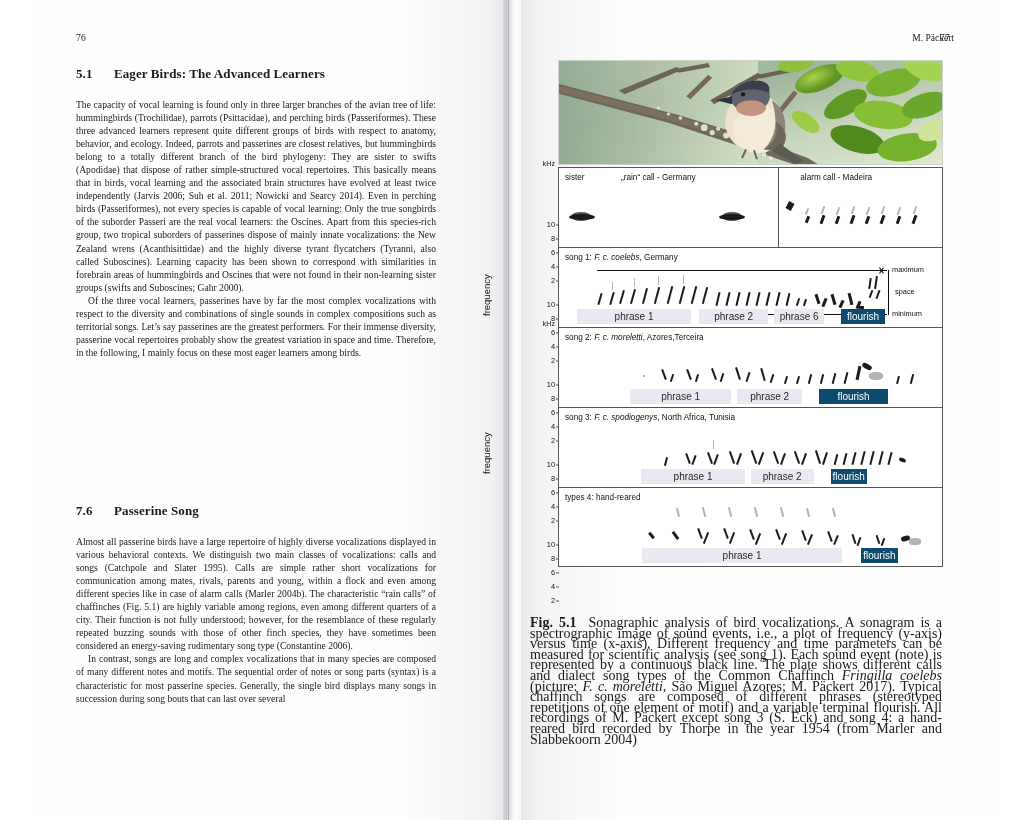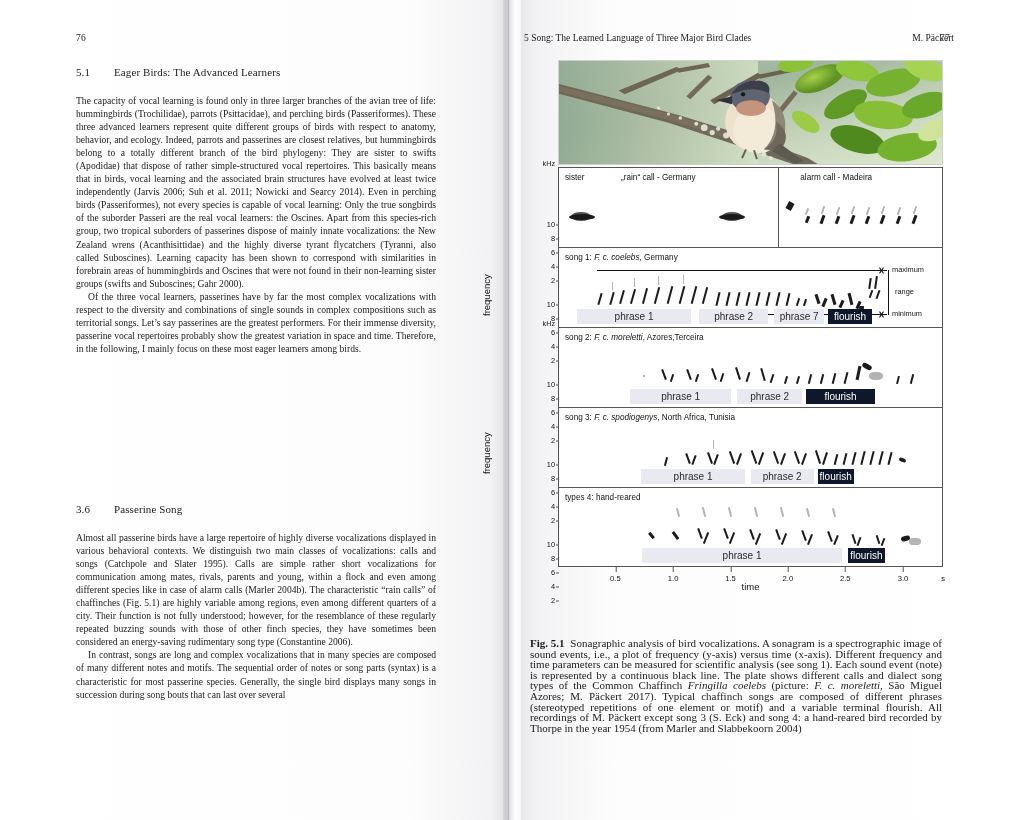--- a/index.html
+++ b/index.html
@@ -45,21 +45,21 @@
     font-size:9.5px;letter-spacing:.2px;
   }
   .folio.left{left:76px;}
   .running-head{
     position:absolute;top:33px;
     font-size:9.5px;
   }
   .rh-left{right:70px;left:auto;width:360px;text-align:right;}
   h2.sec{
     font-family:"Liberation Serif", serif;
-    font-weight:normal;font-size:11px;
+    font-weight:bold;font-size:13px;
     margin:0 0 16px 0;
     letter-spacing:.1px;
   }
   h2.sec .num{display:inline-block;width:38px;}
   p.body{
     margin:0;
     font-size:9.6px;
     line-height:13.05px;
     text-align:justify;
     text-indent:0;
@@ -150,21 +150,21 @@
   
   .bar{
     position:absolute;bottom:3px;height:15px;
     font-family:"Liberation Sans", sans-serif;
     font-size:10px;
     display:flex;align-items:center;justify-content:center;
     box-sizing:border-box;
     white-space:nowrap;
   }
   .bar.phrase{background:#e9e9f1;color:#2a2a2a;}
-  .bar.flourish{background:#0f172a;color:#ffffff;}
+  .bar.flourish{background:#0c4a6e;color:#ffffff;margin-left:13px;}
 
   
   #xaxis{
     position:relative;width:385px;height:26px;
     font-family:"Liberation Sans", sans-serif;font-size:7.6px;color:#111;
   }
   .xtick{
     position:absolute;top:7px;transform:translateX(-50%);
   }
   .xtick:before{
@@ -182,23 +182,23 @@
     position:absolute;
     font-family:"Liberation Sans", sans-serif;
     font-size:7.4px;color:#111;white-space:nowrap;
   }
   .ann-line{position:absolute;background:#111;}
 
   
   #caption{
     position:absolute;
     left:530px;top:618px;width:412px;
-    font-size:11px;line-height:10.6px;
+    font-size:14px;line-height:10.6px;
     text-align:justify;
-    hyphens:auto;margin-top:20px;-webkit-hyphens:auto;
+    hyphens:auto;-webkit-hyphens:auto;
   }
   #caption b{font-weight:bold;}
   #caption i{font-style:italic;}
 
   .note{position:absolute;background:#1b1b1b;}
   .note.faint{background:#b4b4b4;}
 </style>
 </head>
 <body>
 
@@ -214,27 +214,26 @@
   <div class="textcol" style="top:66px;">
     <h2 class="sec">
       <span class="num">5.1</span><span>Eager Birds: The Advanced Learners</span>
     </h2>
     <p class="body">The capacity of vocal learning is found only in three larger branches of the avian tree of life: hummingbirds (Trochilidae), parrots (Psittacidae), and perching birds (Passeriformes). These three advanced learners represent quite different groups of birds with respect to anatomy, behavior, and ecology. Indeed, parrots and passerines are closest relatives, but hummingbirds belong to a totally different branch of the bird phylogeny: They are sister to swifts (Apodidae) that dispose of rather simple-structured vocal repertoires. This basically means that in birds, vocal learning and the associated brain structures have evolved at least twice independently (Jarvis 2006; Suh et al. 2011; Nowicki and Searcy 2014). Even in perching birds (Passeriformes), not every species is capable of vocal learning: Only the true songbirds of the suborder Passeri are the real vocal learners: the Oscines. Apart from this species-rich group, two tropical suborders of passerines dispose of mainly innate vocalizations: the New Zealand wrens (Acanthisittidae) and the highly diverse tyrant flycatchers (Tyranni, also called Suboscines). Learning capacity has been shown to correspond with similarities in forebrain areas of hummingbirds and Oscines that were not found in their non-learning sister groups (swifts and Suboscines; Gahr 2000).</p>
     <p class="body">Of the three vocal learners, passerines have by far the most complex vocalizations with respect to the diversity and combinations of single sounds in complex compositions such as territorial songs. Let’s say passerines are the greatest performers. For their immense diversity, passerine vocal repertoires probably show the greatest variation in space and time. Therefore, in the following, I mainly focus on these most eager learners among birds.</p>
   </div>
 
   <div class="textcol" style="top:503px;">
     <h2 class="sec">
-      <span class="num">3.6</span><span>Passerine Song</span>
+      <span class="num">7.6</span><span>Passerine Song</span>
     </h2>
     <p class="body">Almost all passerine birds have a large repertoire of highly diverse vocalizations displayed in various behavioral contexts. We distinguish two main classes of vocalizations: calls and songs (Catchpole and Slater 1995). Calls are simple rather short vocalizations for communication among mates, rivals, parents and young, within a flock and even among different species like in case of alarm calls (Marler 2004b). The characteristic “rain calls” of chaffinches (Fig. 5.1) are highly variable among regions, even among different quarters of a city. Their function is not fully understood; however, for the resemblance of these regularly repeated buzzing sounds with those of other finch species, they have sometimes been considered an energy-saving rudimentary song type (Constantine 2006).</p>
     <p class="body">In contrast, songs are long and complex vocalizations that in many species are composed of many different notes and motifs. The sequential order of notes or song parts (syntax) is a characteristic for most passerine species. Generally, the single bird displays many songs in succession during song bouts that can last over several</p>
   </div>
 
-  <div class="running-head rh-right-title">5   Song: The Learned Language of Three Major Bird Clades</div>
   <div class="folio right">77</div>
 
   <div id="figure">
 
     <div id="photo">
       <svg viewBox="0 0 385 105" preserveAspectRatio="none" aria-hidden="true">
         <defs>
           <linearGradient id="bg" x1="0" y1="0" x2="1" y2="1">
             <stop offset="0%" stop-color="#b9c9b6"></stop>
             <stop offset="35%" stop-color="#9fb59c"></stop>
@@ -367,21 +366,21 @@
           <div class="khz" style="top:71px;">kHz</div>
           <div class="ylabel" style="top:68px;">frequency</div>
         </div>
         <div class="panel-title"><span>song 1: </span><i>F. c. coelebs</i><span>, Germany</span></div>
 
         <div class="ann-line" style="left:38px;top:22px;width:290px;height:1px;"></div>
         <div class="ann-line" style="left:322px;top:19px;width:1px;height:7px;transform:rotate(35deg);"></div>
         <div class="ann-line" style="left:322px;top:19px;width:1px;height:7px;transform:rotate(-35deg);"></div>
         <div class="ann" style="left:333px;top:17px;">maximum</div>
         <div class="ann-line" style="left:329px;top:22px;width:1px;height:45px;"></div>
-        <div class="ann" style="left:336px;top:39px;">range</div>
+        <div class="ann" style="left:336px;top:39px;">space</div>
         <div class="ann-line" style="left:199px;top:66px;width:129px;height:1px;"></div>
         <div class="ann-line" style="left:322px;top:63px;width:1px;height:7px;transform:rotate(35deg);"></div>
         <div class="ann-line" style="left:322px;top:63px;width:1px;height:7px;transform:rotate(-35deg);"></div>
         <div class="ann" style="left:333px;top:61px;">minimum</div>
 
         <div class="note" style="left:40px;top:45px;width:2px;height:12px;transform:rotate(16deg);"></div>
         <div class="note" style="left:52px;top:44px;width:2px;height:13px;transform:rotate(16deg);"></div>
         <div class="note faint" style="left:53px;top:34px;width:1px;height:8px;"></div>
         <div class="note" style="left:62px;top:42px;width:2px;height:14px;transform:rotate(16deg);"></div>
         <div class="note" style="left:73px;top:41px;width:2px;height:15px;transform:rotate(16deg);"></div>
@@ -414,21 +413,21 @@
         <div class="note" style="left:298px;top:53px;width:3px;height:8px;transform:rotate(24deg);"></div>
 
         <div class="note" style="left:310px;top:30px;width:2px;height:11px;transform:rotate(8deg);"></div>
         <div class="note" style="left:316px;top:28px;width:2px;height:13px;transform:rotate(8deg);"></div>
         <div class="note" style="left:311px;top:42px;width:2px;height:8px;transform:rotate(20deg);"></div>
         <div class="note" style="left:318px;top:42px;width:2px;height:9px;transform:rotate(20deg);"></div>
         <div class="note" style="left:300px;top:58px;width:5px;height:3px;transform:rotate(6deg);"></div>
 
         <div class="bar phrase" style="left:4.7%;width:29.8%;">phrase 1</div>
         <div class="bar phrase" style="left:36.5%;width:18.2%;">phrase 2</div>
-        <div class="bar phrase" style="left:56.2%;width:13.0%;">phrase 7</div>
+        <div class="bar phrase" style="left:56.2%;width:13.0%;">phrase 6</div>
         <div class="bar flourish" style="left:70.3%;width:11.4%;">flourish</div>
       </div>
 
       <div class="panel">
         <div class="yaxis">
           <div class="ytick" style="top:8px;">10</div>
           <div class="ytick" style="top:22px;">8</div>
           <div class="ytick" style="top:36px;">6</div>
           <div class="ytick" style="top:50px;">4</div>
           <div class="ytick" style="top:64px;">2</div>
@@ -541,29 +540,19 @@
         <div class="note" style="left:318px;top:47px;width:2px;height:9px;transform:rotate(-18deg);"></div>
         <div class="note" style="left:323px;top:50px;width:2px;height:8px;transform:rotate(20deg);"></div>
         <div class="note" style="left:342px;top:48px;width:9px;height:5px;transform:rotate(-14deg);border-radius:40%;"></div>
         <div class="note faint" style="left:350px;top:50px;width:12px;height:7px;border-radius:40%;"></div>
 
         <div class="bar phrase" style="left:21.8%;width:52.0%;">phrase 1</div>
         <div class="bar flourish" style="left:75.5%;width:9.5%;">flourish</div>
       </div>
     </div>
 
-    <div id="xaxis">
-      <div class="xtick" style="left:14.9%;">0.5</div>
-      <div class="xtick" style="left:29.9%;">1.0</div>
-      <div class="xtick" style="left:44.8%;">1.5</div>
-      <div class="xtick" style="left:59.7%;">2.0</div>
-      <div class="xtick" style="left:74.6%;">2.5</div>
-      <div class="xtick" style="left:89.6%;">3.0</div>
-      <div id="xunit">s</div>
-      <div id="xlabel">time</div>
-    </div>
   </div>
 
   <div id="caption">
     <b>Fig. 5.1</b><span>&nbsp; </span><span>Sonagraphic analysis of bird vocalizations. A sonagram is a spectrographic image of sound events, i.e., a plot of frequency (y-axis) versus time (x-axis). Different frequency and time parameters can be measured for scientific analysis (see song 1). Each sound event (note) is represented by a continuous black line. The plate shows different calls and dialect song types of the Common Chaffinch </span><i>Fringilla coelebs</i><span> (picture: </span><i>F. c. moreletti</i><span>, São Miguel Azores; M. Päckert 2017). Typical chaffinch songs are composed of different phrases (stereotyped repetitions of one element or motif) and a variable terminal flourish. All recordings of M. Päckert except song 3 (S. Eck) and song 4: a hand-reared bird recorded by Thorpe in the year 1954 (from Marler and Slabbekoorn 2004)</span>
   </div>
 
 </div>
 
 </body></html>

